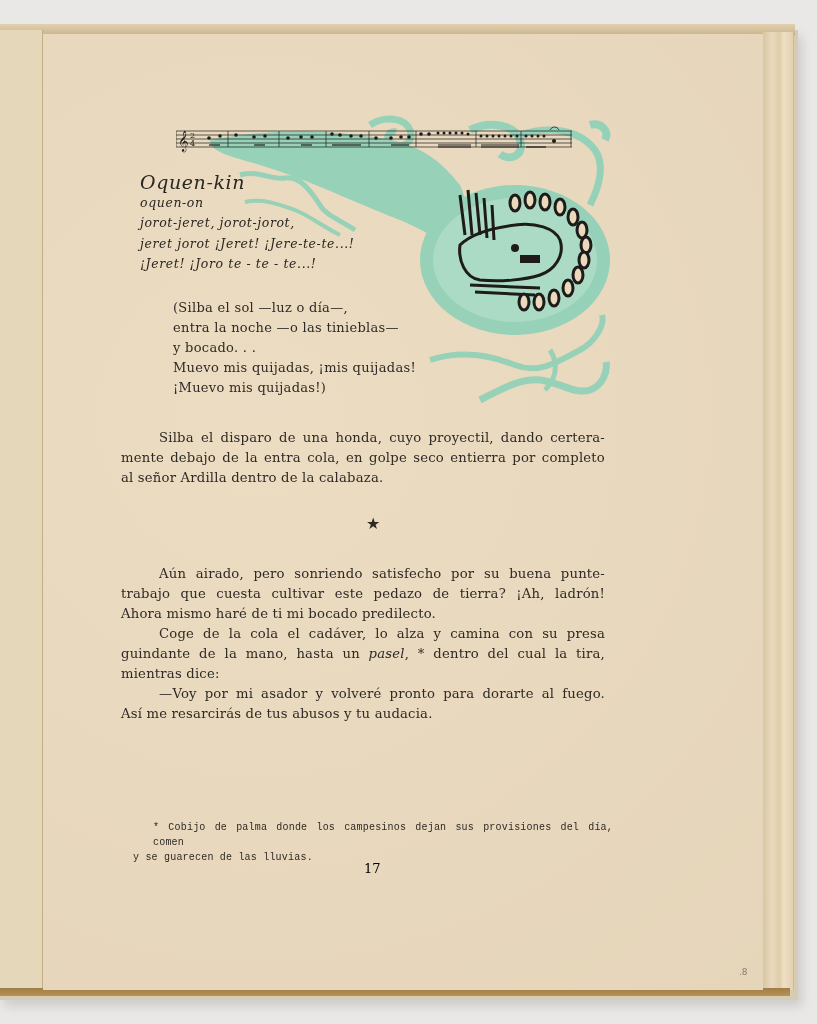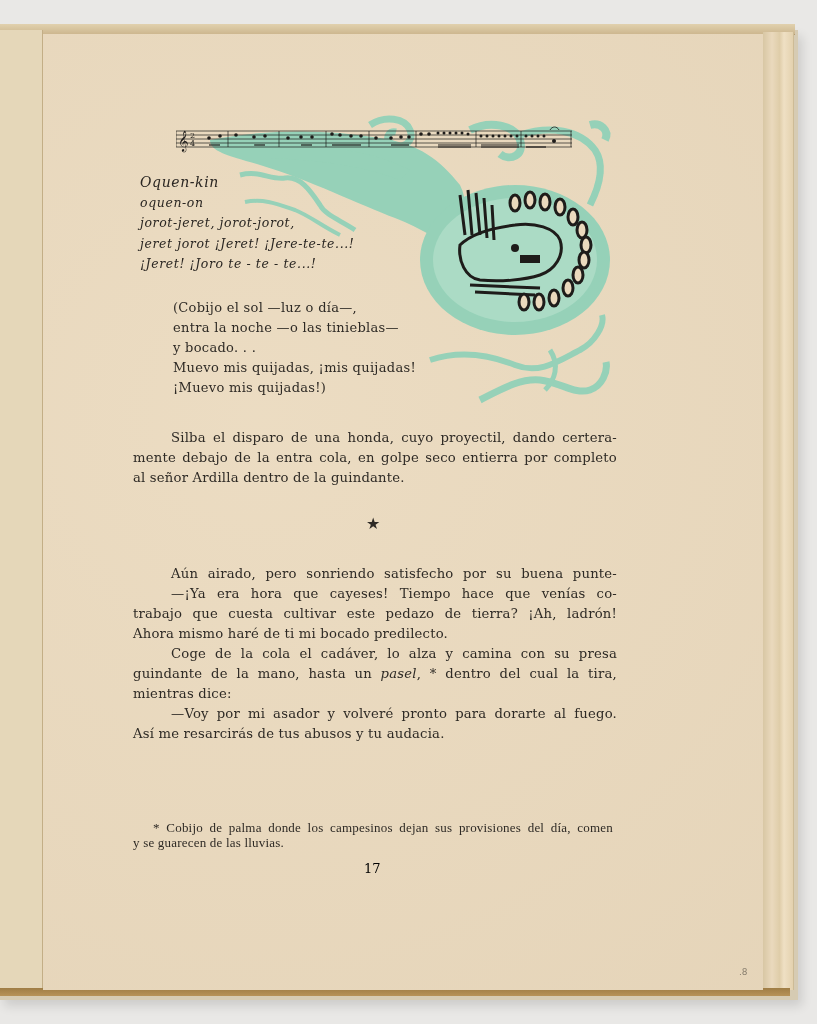--- a/index.html
+++ b/index.html
@@ -41,39 +41,39 @@
     font-family:"DejaVu Sans", sans-serif;
   }
   
   .illustration { position:absolute; left:170px; top:110px; width:450px; height:300px; }
   .music-staff { position:absolute; left:176px; top:125px; width:396px; height:28px; }
   .verse-italic {
     position:absolute; left:140px; top:172px;
     font-family:"DejaVu Serif", serif; font-style:italic;
     font-size:12.5px; line-height:20.5px; color:#2a2622; letter-spacing:0.6px;
   }
-  .verse-italic .first { font-size:14px; }
+  .verse-italic .first { font-size:19px; }
   .verse-upright {
     position:absolute; left:173px; top:298px;
     font-size:13px; line-height:20px; color:#2e2a25; letter-spacing:0.3px;
   }
   .prose {
-    position:absolute; left:133px; width:484px;
+    position:absolute; left:121px; width:484px;
     font-size:13.2px; line-height:20px; color:#2e2a25;
     text-align:justify; letter-spacing:0.2px;
   }
   .prose .line { display:block; text-align:justify; text-align-last:justify; }
   .prose .line.last { text-align-last:left; }
   .prose .ind { padding-left:38px; }
   .star {
     position:absolute; left:366px; top:514px; font-size:16px; color:#2e2a25;
   }
   .footnote {
     position:absolute; left:133px; top:820px; width:480px;
-    font-family:Liberation Serif, serif; font-size:13px; line-height:15px; color:#2e2a25;
+    font-family:Liberation Mono, monospace; font-size:10px; line-height:15px; color:#2e2a25;
     letter-spacing:0.2px;
   }
   .footnote .line { display:block; text-align:justify; text-align-last:justify; }
   .footnote .line.first { padding-left:20px; }
   .footnote .line.last { text-align-last:left; }
   .page-number {
     position:absolute; left:364px; top:861px; font-size:13px; color:#000000;
   }
   em.pasel { font-style:italic; }
 </style>
@@ -212,38 +212,37 @@
 
 <div class="verse-italic">
   <div class="first">Oquen-kin</div>
   <div>oquen-on</div>
   <div>jorot-jeret, jorot-jorot,</div>
   <div>jeret jorot ¡Jeret! ¡Jere-te-te...!</div>
   <div>¡Jeret! ¡Joro te - te - te...!</div>
 </div>
 
 <div class="verse-upright">
-  <div>(Cobijo el sol —luz o día—,</div>
+  <div>(Silba el sol —luz o día—,</div>
   <div>entra la noche —o las tinieblas—</div>
   <div>y bocado. . .</div>
   <div>Muevo mis quijadas, ¡mis quijadas!</div>
   <div>¡Muevo mis quijadas!)</div>
 </div>
 
 <div class="prose" style="top:428px;">
   <span class="line ind">Silba el disparo de una honda, cuyo proyectil, dando certera-</span>
   <span class="line">mente debajo de la entra cola, en golpe seco entierra por completo</span>
-  <span class="line last">al señor Ardilla dentro de la guindante.</span>
+  <span class="line last">al señor Ardilla dentro de la calabaza.</span>
 </div>
 
 <div class="star">★</div>
 
 <div class="prose" style="top:564px;">
   <span class="line ind">Aún airado, pero sonriendo satisfecho por su buena punte-</span>
-  <span class="line ind">—¡Ya era hora que cayeses! Tiempo hace que venías co-</span>
   <span class="line">trabajo que cuesta cultivar este pedazo de tierra? ¡Ah, ladrón!</span>
   <span class="line last">Ahora mismo haré de ti mi bocado predilecto.</span>
   <span class="line ind">Coge de la cola el cadáver, lo alza y camina con su presa</span>
   <span class="line"><span>guindante de la mano, hasta un</span> <em class="pasel">pasel</em><span>, * dentro del cual la tira,</span></span>
   <span class="line last">mientras dice:</span>
   <span class="line ind">—Voy por mi asador y volveré pronto para dorarte al fuego.</span>
   <span class="line last">Así me resarcirás de tus abusos y tu audacia.</span>
 </div>
 
 <div class="footnote">

